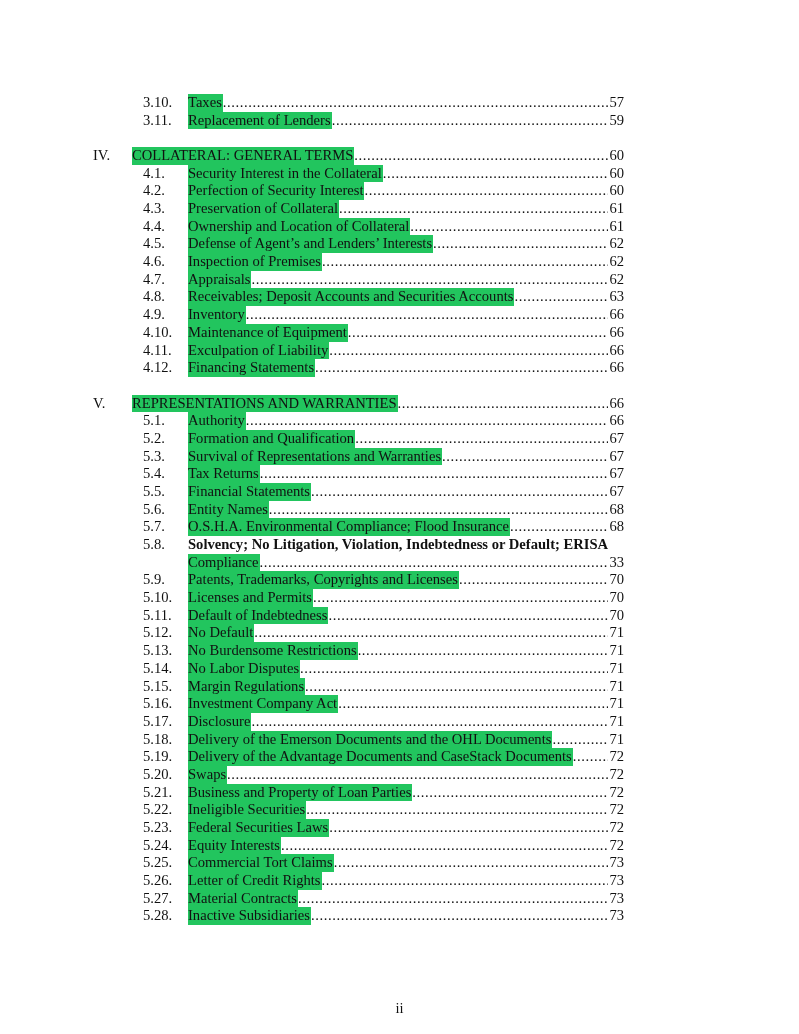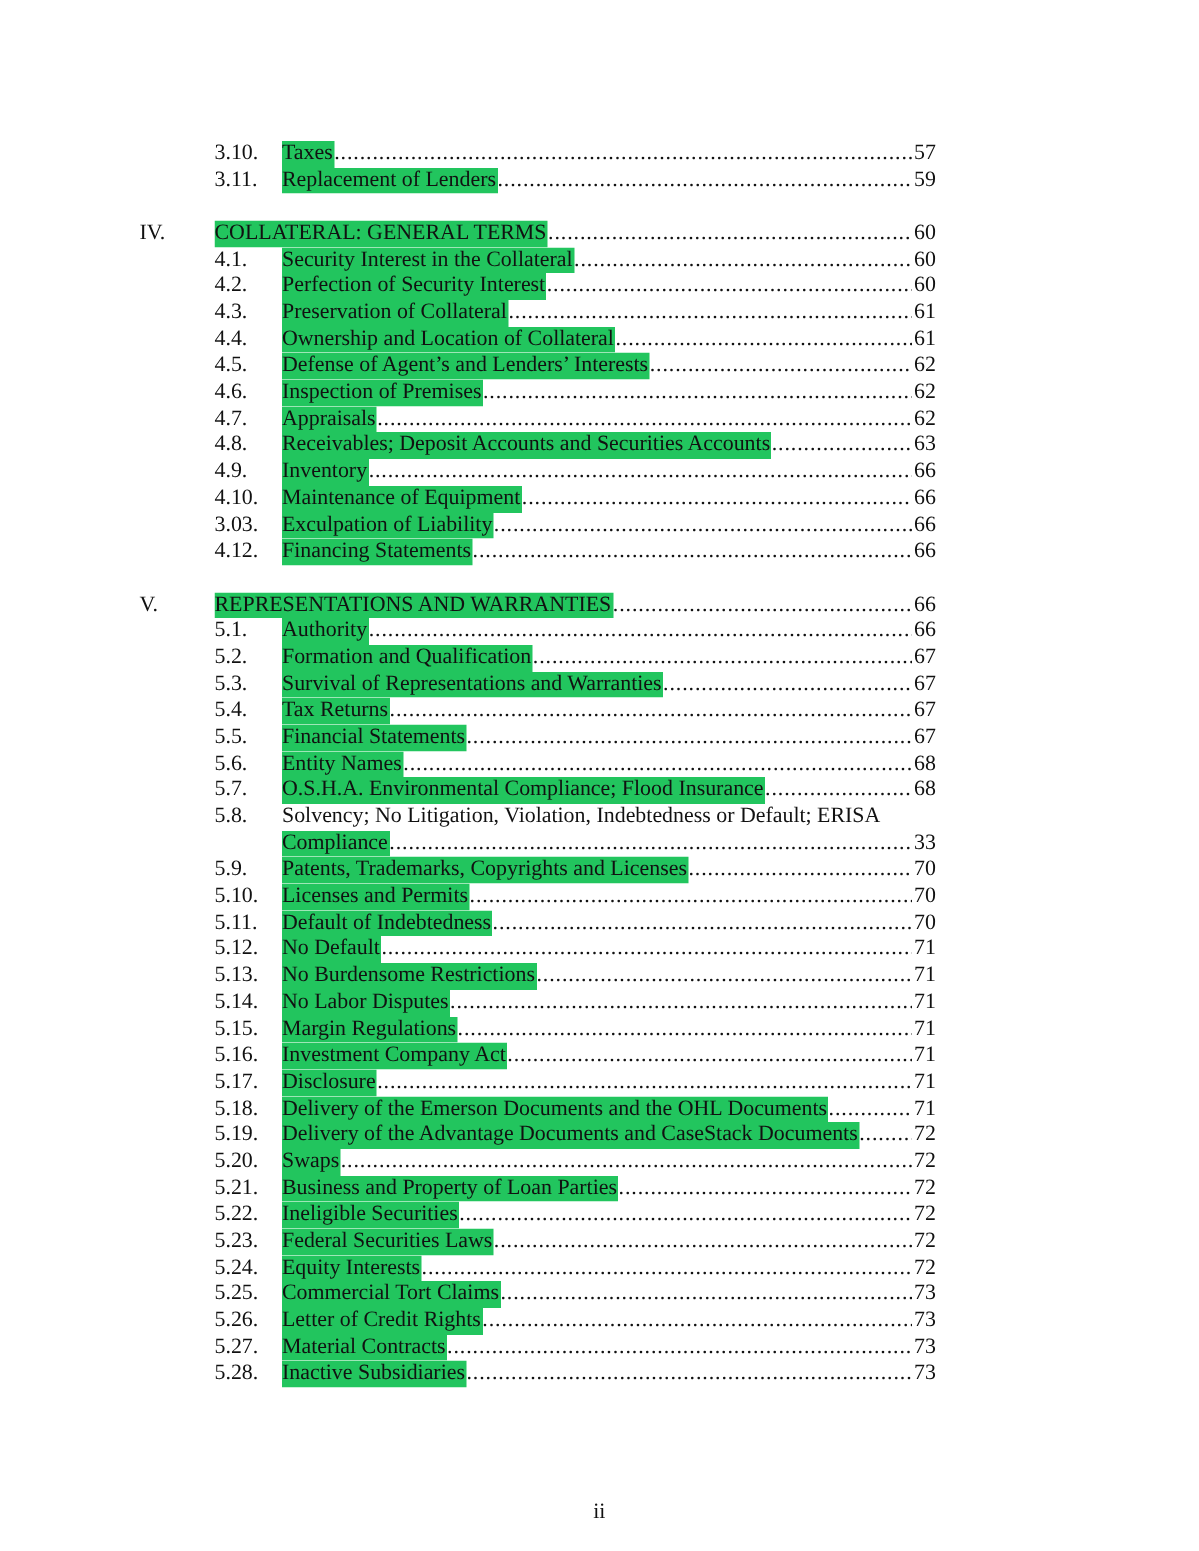--- a/index.html
+++ b/index.html
@@ -4,26 +4,26 @@
   <style>
     html, body { margin: 0; padding: 0; background: #ffffff; }
     body { width: 799px; height: 1034px; position: relative; overflow: hidden;
       font-family: "Liberation Serif", "DejaVu Serif", serif; color: #111; font-size: 14.6px; }
     .toc { position: absolute; left: 0; top: 94px; width: 717px; }
     .row { position: relative; height: 17.7px; line-height: 17.7px; white-space: nowrap; }
     .row.article { margin-top: 17.6px; padding-left: 42px; }
     .roman { position: absolute; left: 93px; }
     .num { position: absolute; left: 143px; }
     .entry { position: absolute; left: 188px; right: 93px; display: flex; overflow: hidden; }
-    .article .entry { left: 143px; }
+    .article .entry { left: 132px; }
     .title { flex: 0 0 auto; background: #22c55e; padding-right: 1px; }
     .leader { flex: 1 1 auto; overflow: hidden; letter-spacing: 0.6px; }
     .leader::after { content: "................................................................................................................................................................................................................................................"; }
     .page { flex: 0 0 auto; padding-left: 1px; }
-    .cont { position: absolute; left: 188px; }
+    .cont { position: absolute; left: 188px; font-weight: bold; }
     .footer { position: absolute; top: 1000px; left: 0; width: 799px; text-align: center; font-size: 14.6px; }
   </style>
 </head>
 <body>
 
 <div class="toc" id="toc">
     <div class="row">
       <span class="num">3.10.</span>
       <div class="entry">
         <span class="title">Taxes</span>
@@ -121,21 +121,21 @@
     </div>
     <div class="row">
       <span class="num">4.10.</span>
       <div class="entry">
         <span class="title">Maintenance of Equipment</span>
         <span class="leader"></span>
         <span class="page">66</span>
       </div>
     </div>
     <div class="row">
-      <span class="num">3.03.</span>
+      <span class="num">4.11.</span>
       <div class="entry">
         <span class="title">Exculpation of Liability</span>
         <span class="leader"></span>
         <span class="page">66</span>
       </div>
     </div>
     <div class="row">
       <span class="num">4.12.</span>
       <div class="entry">
         <span class="title">Financing Statements</span>

